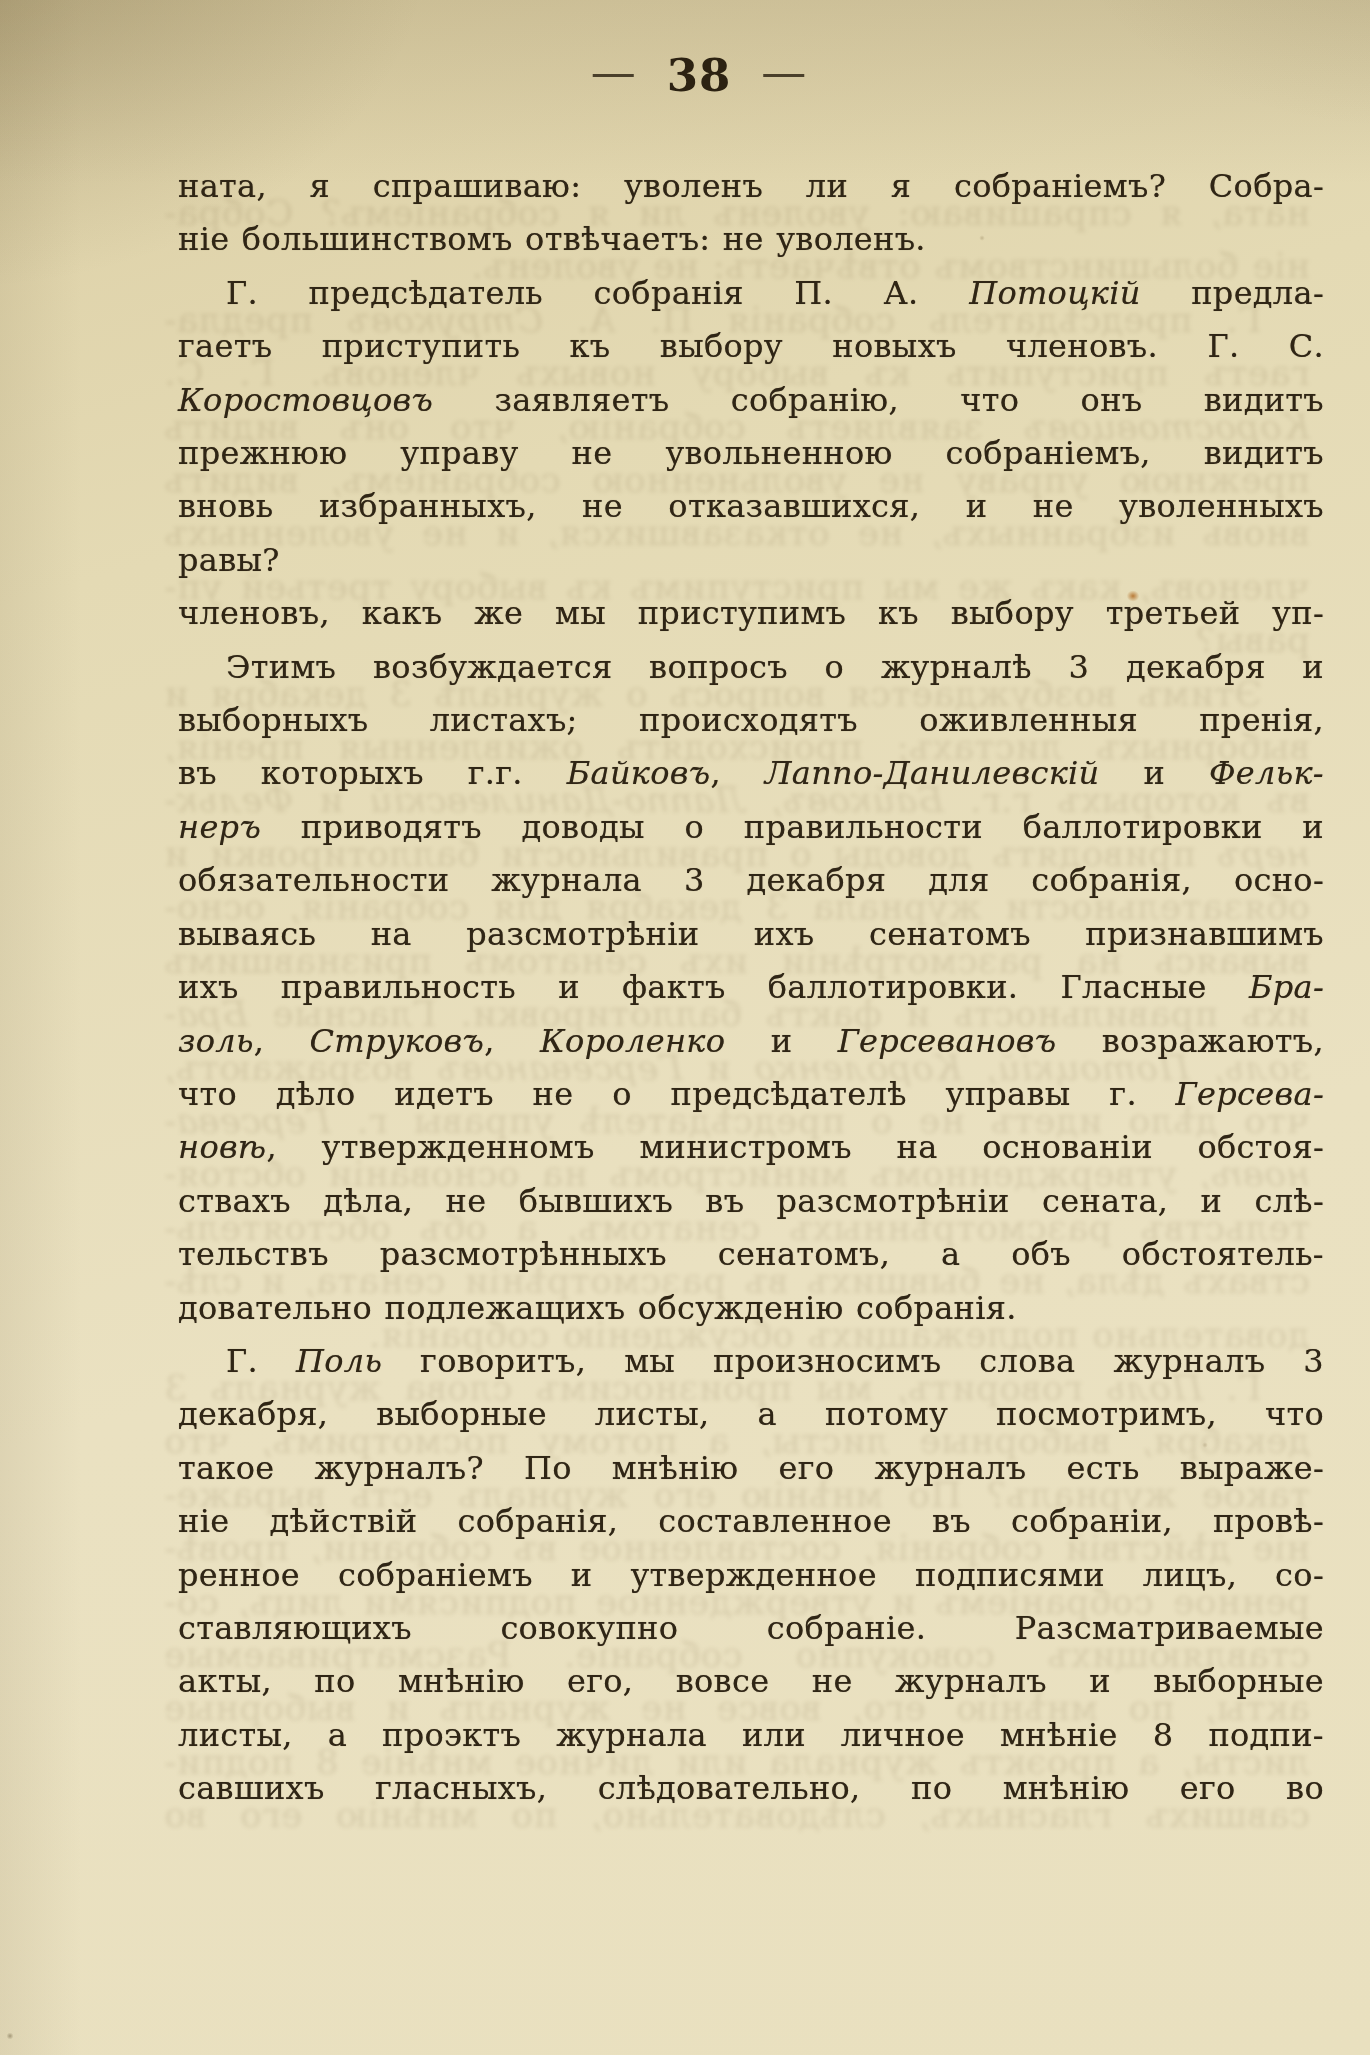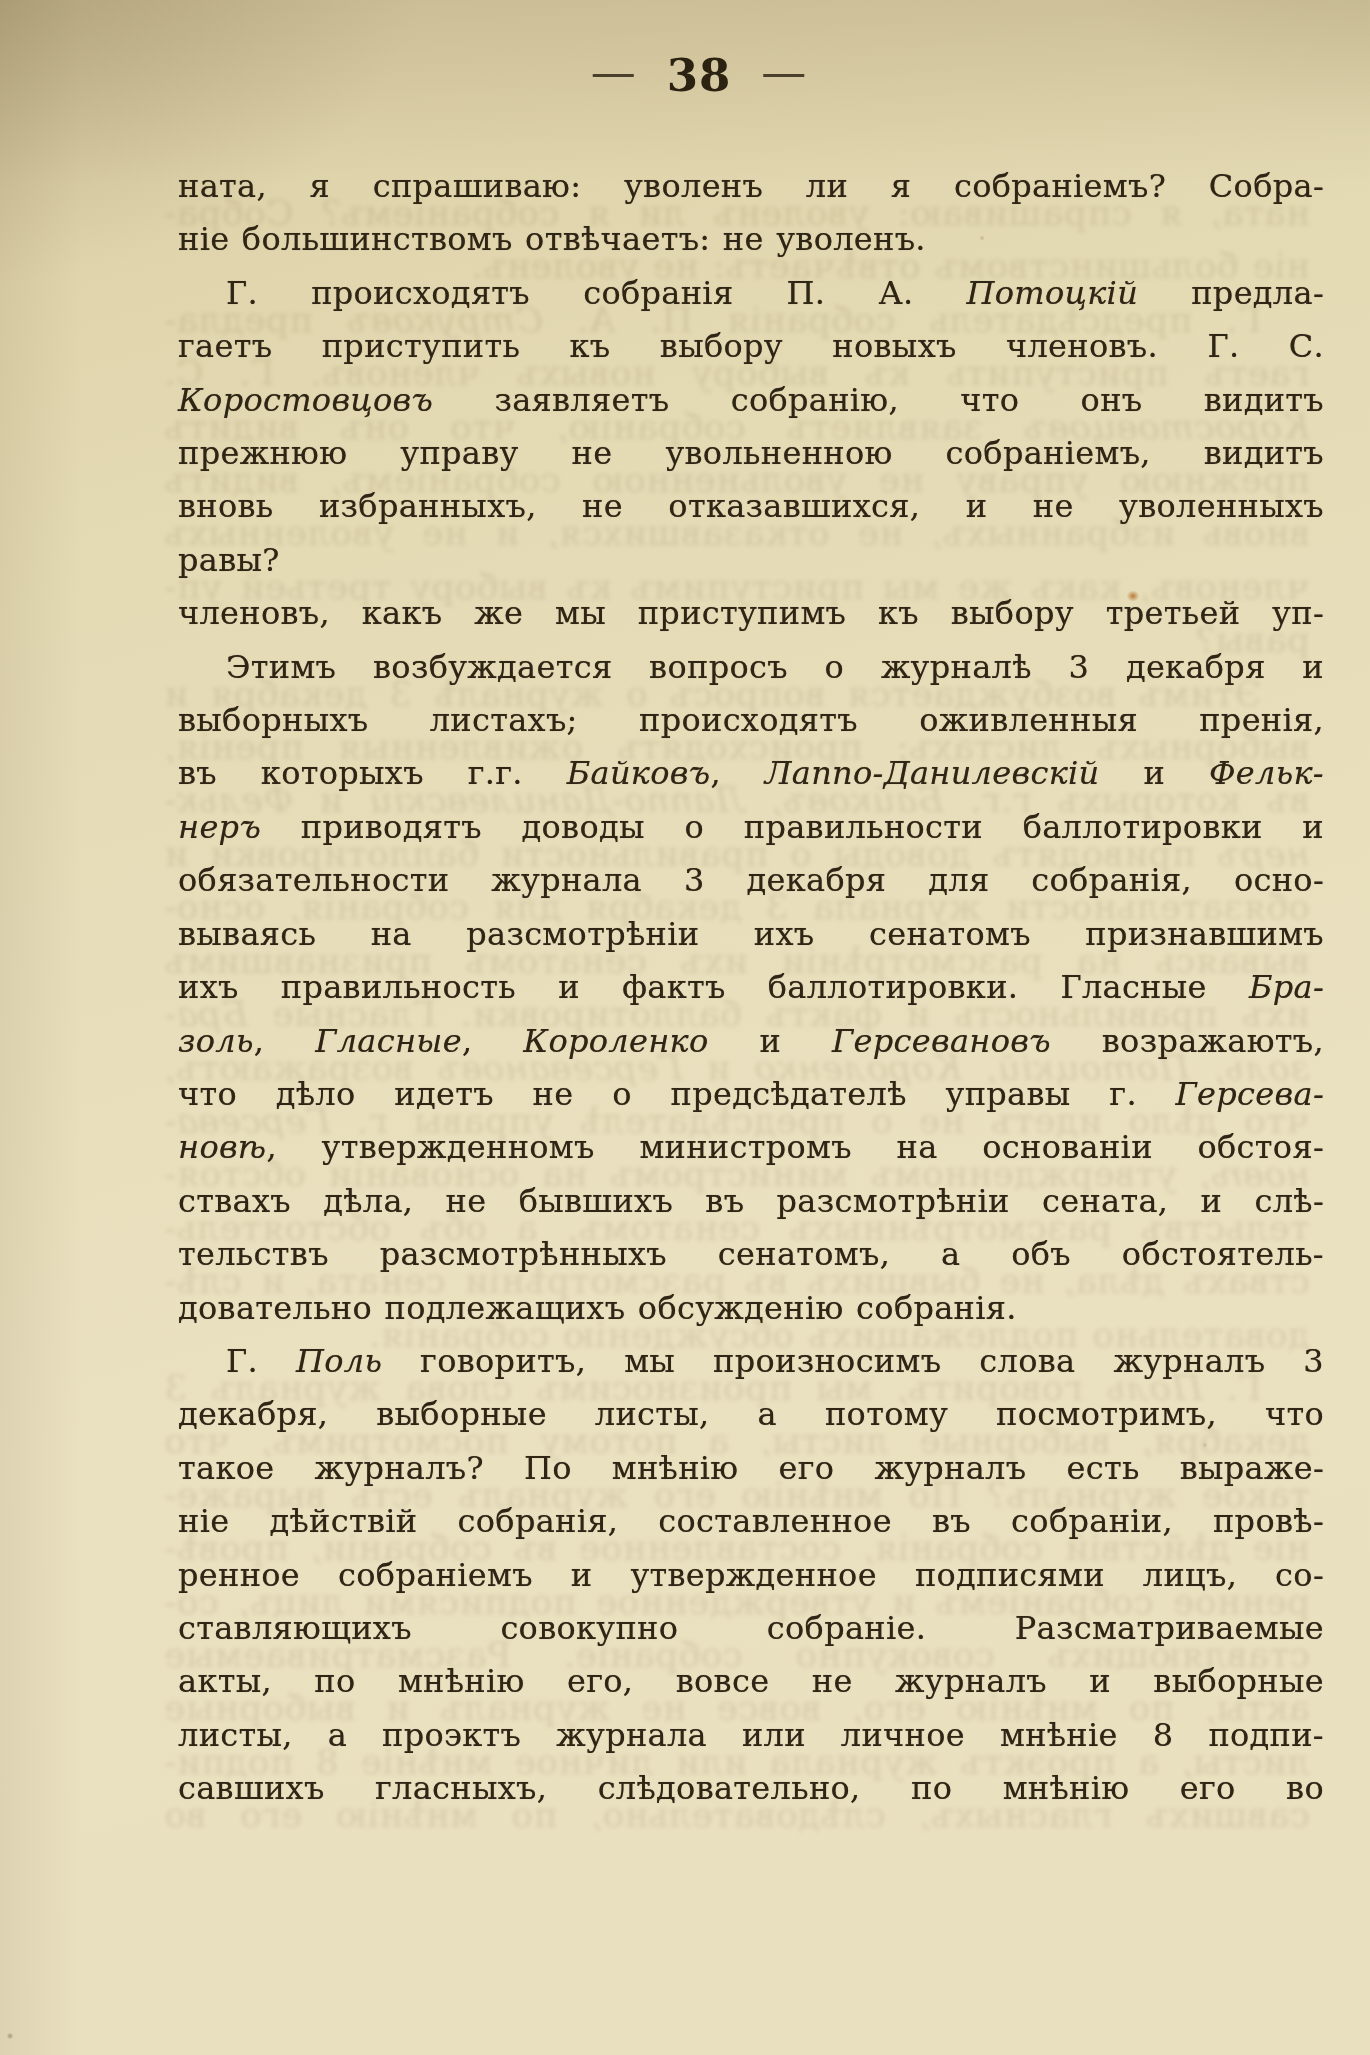--- a/index.html
+++ b/index.html
@@ -134,35 +134,35 @@
       <div class="line just"><span>ніе дѣйствій собранія, составленное въ собраніи, провѣ-</span></div>
       <div class="line just"><span>ренное собраніемъ и утвержденное подписями лицъ, со-</span></div>
       <div class="line just"><span>ставляющихъ совокупно собраніе. Разсматриваемые</span></div>
       <div class="line just"><span>акты, по мнѣнію его, вовсе не журналъ и выборные</span></div>
       <div class="line just"><span>листы, а проэктъ журнала или личное мнѣніе 8 подпи-</span></div>
       <div class="line just"><span>савшихъ гласныхъ, слѣдовательно, по мнѣнію его во</span></div>
     </div>
     <div id="text-block">
       <div class="line just"><span>ната, я спрашиваю: уволенъ ли я собраніемъ? Собра-</span></div>
       <div class="line"><span>ніе большинствомъ отвѣчаетъ: не уволенъ.</span></div>
-      <div class="line just indent"><span>Г. происходятъ собранія П. А. </span><span class="it">Потоцкій</span><span> предла-</span></div>
+      <div class="line just indent"><span>Г. предсѣдатель собранія П. А. </span><span class="it">Потоцкій</span><span> предла-</span></div>
       <div class="line just"><span>гаетъ приступить къ выбору новыхъ членовъ. Г. С.</span></div>
       <div class="line just"><span class="it">Коростовцовъ</span><span> заявляетъ собранію, что онъ видитъ</span></div>
       <div class="line just"><span>прежнюю управу не увольненною собраніемъ, видитъ</span></div>
       <div class="line just"><span>вновь избранныхъ, не отказавшихся, и не уволенныхъ</span></div>
       <div class="line"><span>равы?</span></div>
       <div class="line just"><span>членовъ, какъ же мы приступимъ къ выбору третьей уп-</span></div>
       <div class="line just indent"><span>Этимъ возбуждается вопросъ о журналѣ 3 декабря и</span></div>
       <div class="line just"><span>выборныхъ листахъ; происходятъ оживленныя пренія,</span></div>
       <div class="line just"><span>въ которыхъ г.г. </span><span class="it">Байковъ</span><span>, </span><span class="it">Лаппо-Данилевскій</span><span> и </span><span class="it">Фельк-</span></div>
       <div class="line just"><span class="it">неръ</span><span> приводятъ доводы о правильности баллотировки и</span></div>
       <div class="line just"><span>обязательности журнала 3 декабря для собранія, осно-</span></div>
       <div class="line just"><span>вываясь на разсмотрѣніи ихъ сенатомъ признавшимъ</span></div>
       <div class="line just"><span>ихъ правильность и фактъ баллотировки. Гласные </span><span class="it">Бра-</span></div>
-      <div class="line just"><span class="it">золь</span><span>, </span><span class="it">Гласные</span><span>, </span><span class="it">Короленко</span><span> и </span><span class="it">Герсевановъ</span><span> возражаютъ,</span></div>
+      <div class="line just"><span class="it">золь</span><span>, </span><span class="it">Струковъ</span><span>, </span><span class="it">Короленко</span><span> и </span><span class="it">Герсевановъ</span><span> возражаютъ,</span></div>
       <div class="line just"><span>что дѣло идетъ не о предсѣдателѣ управы г. </span><span class="it">Герсева-</span></div>
       <div class="line just"><span class="it">новѣ</span><span>, утвержденномъ министромъ на основаніи обстоя-</span></div>
       <div class="line just"><span>ствахъ дѣла, не бывшихъ въ разсмотрѣніи сената, и слѣ-</span></div>
       <div class="line just"><span>тельствъ разсмотрѣнныхъ сенатомъ, а объ обстоятель-</span></div>
       <div class="line"><span>довательно подлежащихъ обсужденію собранія.</span></div>
       <div class="line just indent"><span>Г. </span><span class="it">Поль</span><span> говоритъ, мы произносимъ слова журналъ 3</span></div>
       <div class="line just"><span>декабря, выборные листы, а потому посмотримъ, что</span></div>
       <div class="line just"><span>такое журналъ? По мнѣнію его журналъ есть выраже-</span></div>
       <div class="line just"><span>ніе дѣйствій собранія, составленное въ собраніи, провѣ-</span></div>
       <div class="line just"><span>ренное собраніемъ и утвержденное подписями лицъ, со-</span></div>

